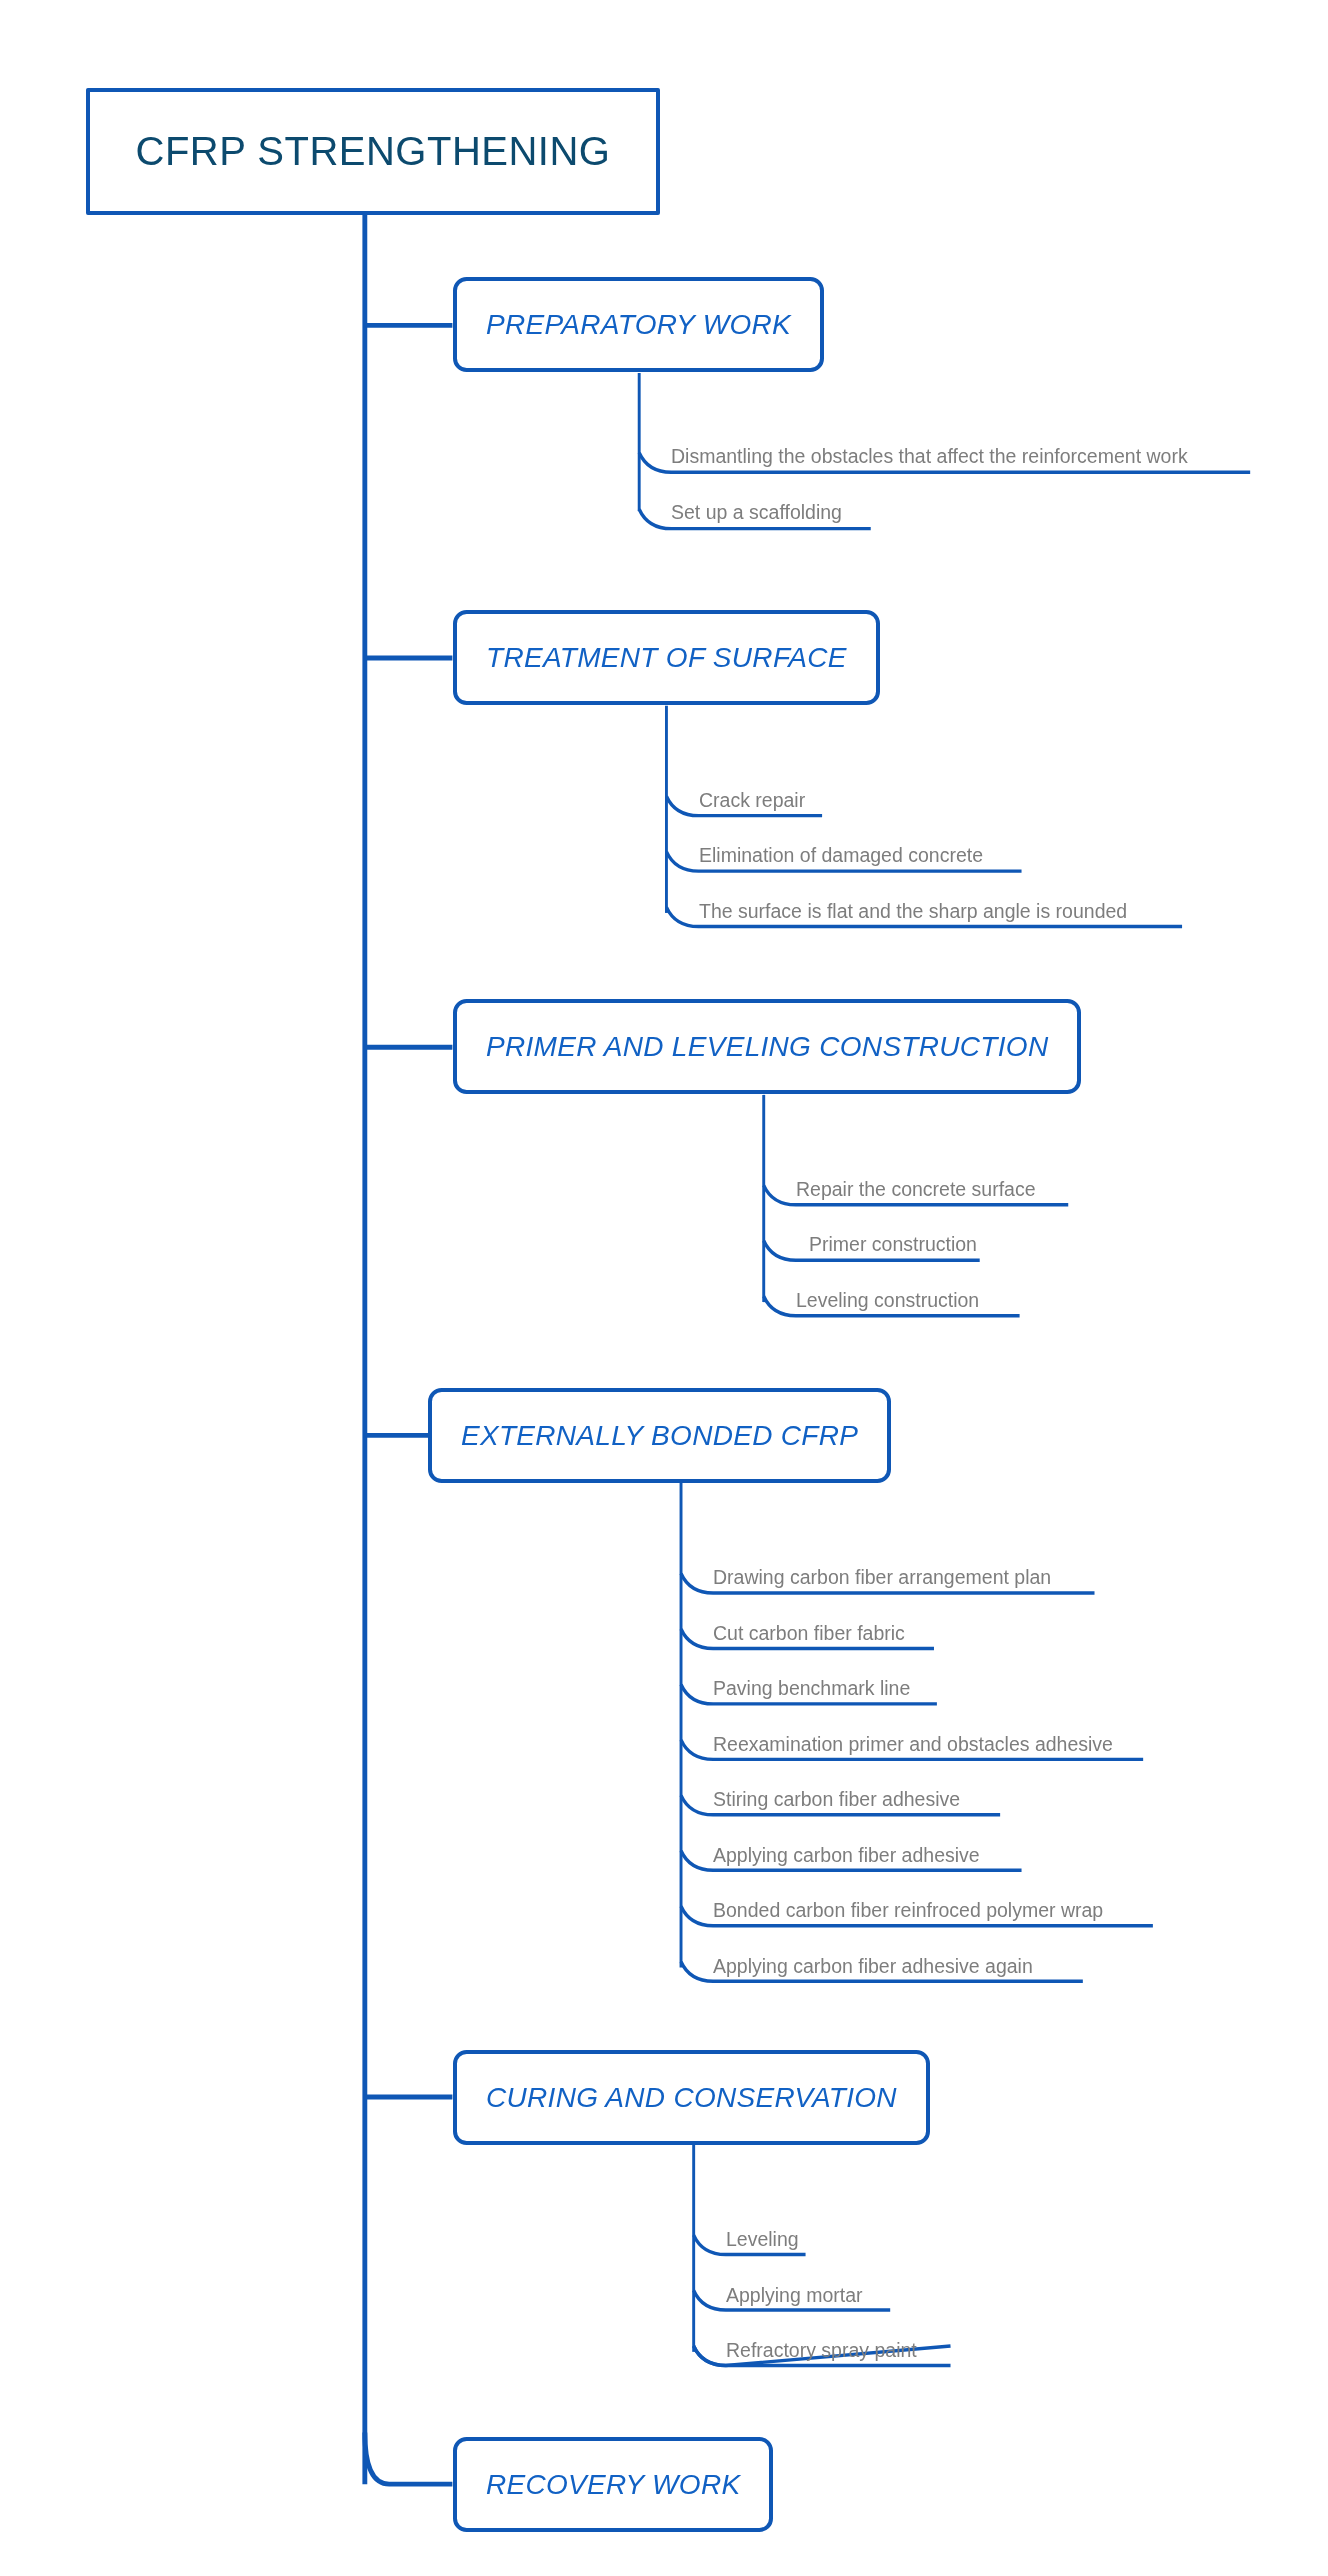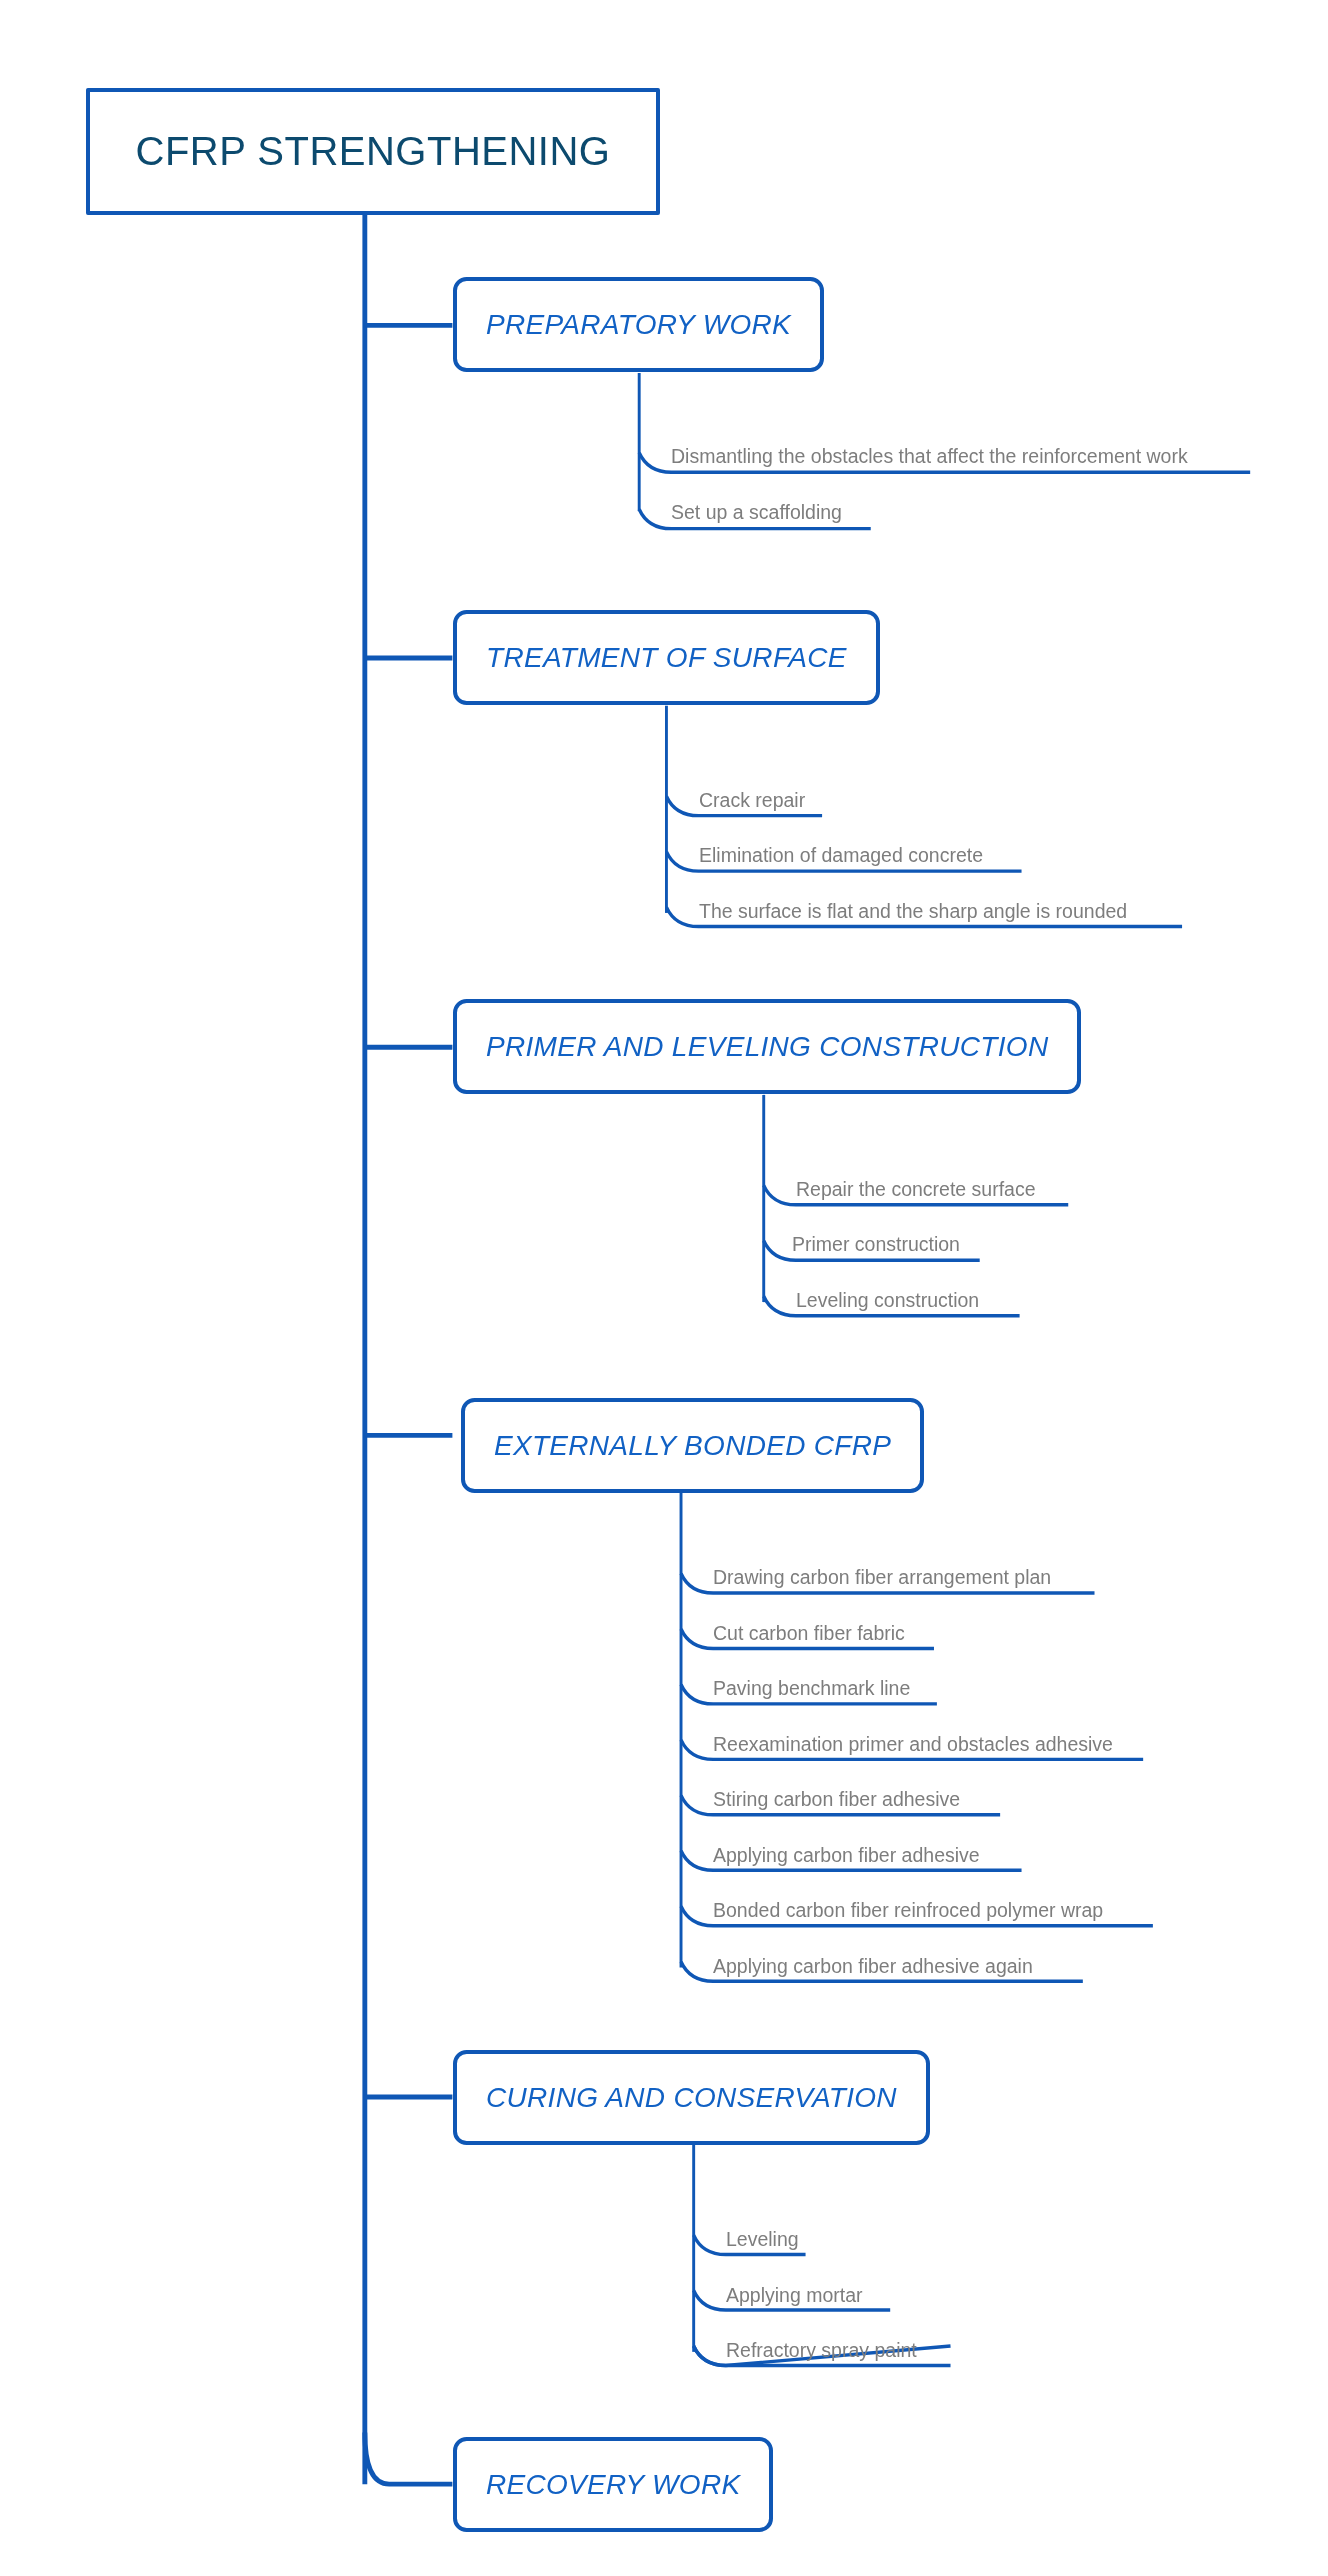--- a/index.html
+++ b/index.html
@@ -151,21 +151,21 @@
   </div>
 
   <div class="branch-node" style="left:453px; top:610px;">
     <span class="branch-label">TREATMENT OF SURFACE</span>
   </div>
 
   <div class="branch-node" style="left:453px; top:999px;">
     <span class="branch-label">PRIMER AND LEVELING CONSTRUCTION</span>
   </div>
 
-  <div class="branch-node" style="left:461px; top:1388px;margin-top:10px;">
+  <div class="branch-node" style="left:428px; top:1388px;">
     <span class="branch-label">EXTERNALLY BONDED CFRP</span>
   </div>
 
   <div class="branch-node" style="left:453px; top:2050px;">
     <span class="branch-label">CURING AND CONSERVATION</span>
   </div>
 
   <div class="branch-node" style="left:453px; top:2437px;">
     <span class="branch-label">RECOVERY WORK</span>
   </div>
@@ -183,21 +183,21 @@
   <div class="leaf-item" style="left:699px; top:828px;">
     <span class="leaf-label">Elimination of damaged concrete</span>
   </div>
   <div class="leaf-item" style="left:699px; top:884px;">
     <span class="leaf-label">The surface is flat and the sharp angle is rounded</span>
   </div>
 
   <div class="leaf-item" style="left:796px; top:1162px;">
     <span class="leaf-label">Repair the concrete surface</span>
   </div>
-  <div class="leaf-item" style="left:792px; top:1217px;">
+  <div class="leaf-item" style="left:809px; top:1217px;">
     <span class="leaf-label">Primer construction</span>
   </div>
   <div class="leaf-item" style="left:796px; top:1273px;justify-content:flex-end;">
     <span class="leaf-label">Leveling construction</span>
   </div>
 
   <div class="leaf-item" style="left:713px; top:1550px;">
     <span class="leaf-label">Drawing carbon fiber arrangement plan</span>
   </div>
   <div class="leaf-item" style="left:713px; top:1606px;">

